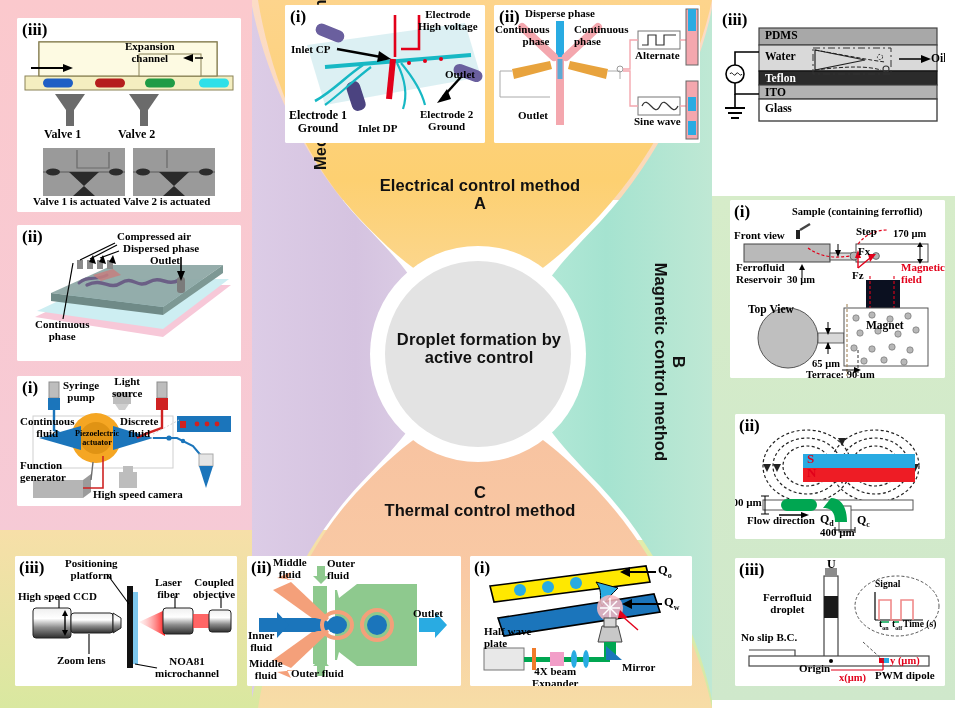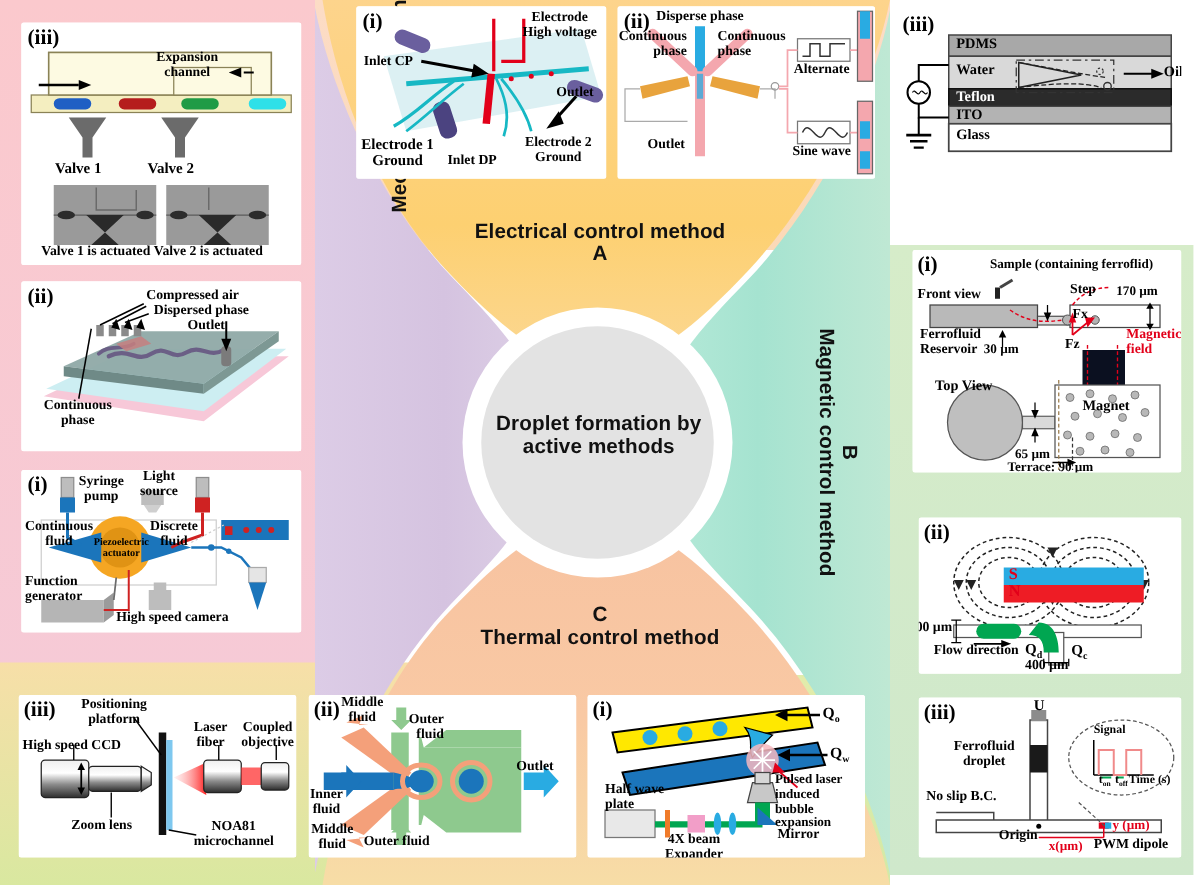--- a/index.html
+++ b/index.html
@@ -98,21 +98,21 @@
              C400,262 432,292 440,352
              C432,412 400,442 360,484
              C300,548 264,636 252,698
              L252,698 L252,6 Z" fill="url(#gD)"></path>
 
     <circle cx="478" cy="354" r="108" fill="#ffffff"></circle>
     <circle cx="478" cy="354" r="93" fill="#e3e3e3"></circle>
   </svg>
 
   <div class="sec-label" style="left:388px;top:330px;width:182px;font-size:16.5px;">
-    <span>Droplet formation by active methods</span>
+    <span>Droplet formation by active control</span>
   </div>
 
   <div class="sec-label" style="left:300px;top:176px;width:360px;font-size:16.5px;">
     <span>Electrical control method</span>
     <span class="letter">A</span>
   </div>
 
   <div class="sec-label ro90" style="left:688px;top:212px;width:300px;font-size:16.5px;transform:rotate(90deg);">
     <span class="letter">B</span>
     <span>Magnetic control method</span>
@@ -628,21 +628,21 @@
       <polygon points="12,62 30,62 30,56 42,69 30,82 30,76 12,76" fill="#1b75bb"></polygon>
       <polygon points="172,62 188,62 188,56 200,69 188,82 188,76 172,76" fill="#29abe2"></polygon>
       <polygon points="70,10 78,10 78,20 82,20 74,28 66,20 70,20" fill="#8ec98e"></polygon>
       <polygon points="70,120 78,120 78,110 82,110 74,102 66,110 70,110" fill="#8ec98e"></polygon>
       <polygon points="30,22 44,16 40,24 48,24" fill="#f4a07a"></polygon>
       <polygon points="30,116 44,122 40,114 48,114" fill="#f4a07a"></polygon>
     </svg>
     <div class="tagi" style="left:4px;top:2px;font-size:17px;">(ii)</div>
     <div class="lbl serif" style="left:26px;top:1px;font-size:11px;white-space:pre-line;text-align:center;">Middle
 fluid</div>
-    <div class="lbl serif" style="left:80px;top:14px;font-size:11px;white-space:pre-line;text-align:right;">Outer
+    <div class="lbl serif" style="left:80px;top:2px;font-size:11px;white-space:pre-line;text-align:left;">Outer
 fluid</div>
     <div class="lbl serif" style="left:1px;top:74px;font-size:11px;white-space:pre-line;text-align:center;">Inner
 fluid</div>
     <div class="lbl serif" style="left:2px;top:102px;font-size:11px;white-space:pre-line;text-align:center;">Middle
 fluid</div>
     <div class="lbl serif" style="left:44px;top:112px;font-size:11px;">Outer fluid</div>
     <div class="lbl serif" style="left:166px;top:52px;font-size:11px;">Outlet</div>
   </div>
 
   <div class="panel" style="left:470px;top:556px;width:222px;height:130px;">
@@ -684,24 +684,20 @@
       <polygon points="150,54 158,62 148,62" fill="#e2001a"></polygon>
 
       <line x1="156" y1="16" x2="186" y2="16" stroke="#000" stroke-width="2"></line>
       <polygon points="160,11 150,16 160,21" fill="#000"></polygon>
       <line x1="158" y1="48" x2="192" y2="48" stroke="#000" stroke-width="2"></line>
       <polygon points="162,43 152,48 162,53" fill="#000"></polygon>
     </svg>
     <div class="tagi" style="left:4px;top:2px;font-size:17px;">(i)</div>
     <div class="lbl serif" style="left:188px;top:8px;font-size:12.5px;"><span>Q</span><sub style="font-size:8px;">o</sub></div>
     <div class="lbl serif" style="left:194px;top:40px;font-size:12.5px;"><span>Q</span><sub style="font-size:8px;">w</sub></div>
-    <div class="lbl serif" style="left:150px;top:62px;width:70px;font-size:10.5px;white-space:pre-line;line-height:1.12;">Pulsed laser
-induced
-bubble
-expansion</div>
     <div class="lbl serif" style="left:14px;top:70px;font-size:11px;white-space:pre-line;text-align:left;">Half wave
 plate</div>
     <div class="lbl serif" style="left:62px;top:110px;font-size:11px;white-space:pre-line;text-align:center;">4X beam
 Expander</div>
     <div class="lbl serif" style="left:152px;top:106px;font-size:11px;">Mirror</div>
   </div>
 
 </div>
 
 </body></html>

